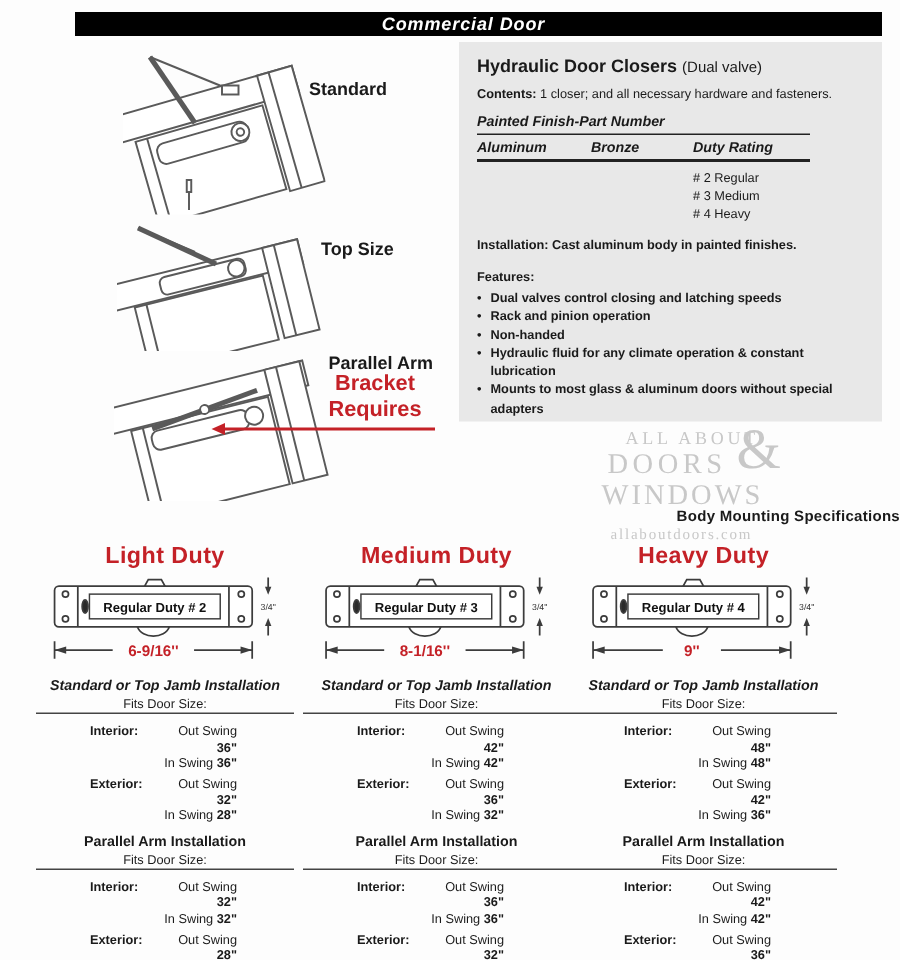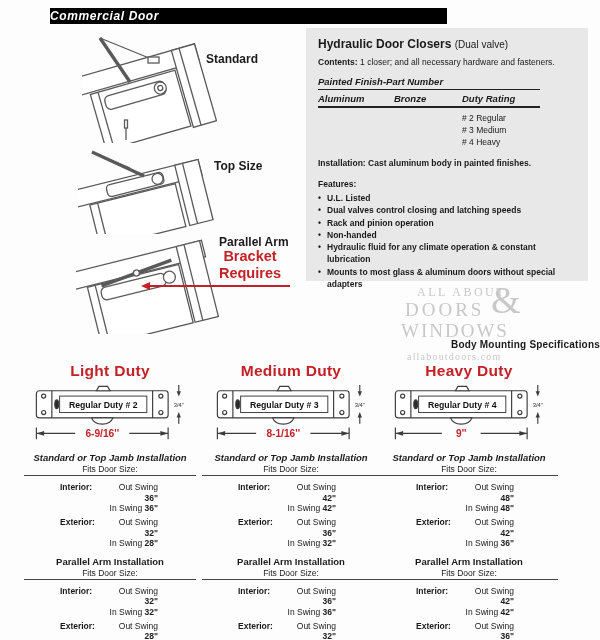--- a/index.html
+++ b/index.html
@@ -4,23 +4,23 @@
 <style>
   :root{
     --red:#c42127; --panel:#e8e8e8; --wm:#c8c8c8; --ink:#1a1a1a; --line:#555;
   }
   *{margin:0;padding:0;box-sizing:border-box;}
   html,body{background:#fff;}
   body{font-family:"Liberation Sans",sans-serif;color:var(--ink);}
   .page{position:relative;width:600px;height:640px;background:#fdfdfd;overflow:hidden;}
 
   
-  .topbar{position:absolute;left:50px;top:8px;width:397px;height:16px;background:#000;
+  .topbar{position:absolute;left:50px;top:8px;width:538px;height:16px;background:#000;
     color:#fff;font-weight:bold;font-style:italic;font-size:12px;line-height:16px;
-    text-align:left;padding-right:20px;letter-spacing:.6px;}
+    text-align:center;padding-right:20px;letter-spacing:.6px;}
 
   
   svg.diag{position:absolute;}
   .ln *{stroke:#5a5a5a;stroke-width:1.3;fill:#fff;}
   .ln line{fill:none;}
   .ln .thick{stroke-width:3.4;fill:none;}
   .ln .fill-dark{fill:#2a2a2a;stroke:none;}
   .diag-label{position:absolute;font-size:12px;font-weight:bold;white-space:nowrap;}
   .requires{position:absolute;left:203px;top:248px;width:94px;text-align:center;
     color:var(--red);font-size:14.5px;line-height:17px;font-weight:600;}
@@ -169,21 +169,20 @@
       <li># 2 Regular</li>
       <li># 3 Medium</li>
       <li># 4 Heavy</li>
     </ul>
     <p class="descr">
       <span>Installation:</span>
       <span>Cast aluminum body in painted finishes.</span>
     </p>
     <div class="feat-label">Features:</div>
     <ul class="features">
-      <li>U.L. Listed</li>
       <li>Dual valves control closing and latching speeds</li>
       <li>Rack and pinion operation</li>
       <li>Non-handed</li>
       <li>Hydraulic fluid for any climate operation &amp; constant lubrication</li>
       <li>Mounts to most glass &amp; aluminum doors without special adapters</li>
     </ul>
   </div>
 
   <div class="watermark">
     <div class="wm1">ALL ABOUT</div>

